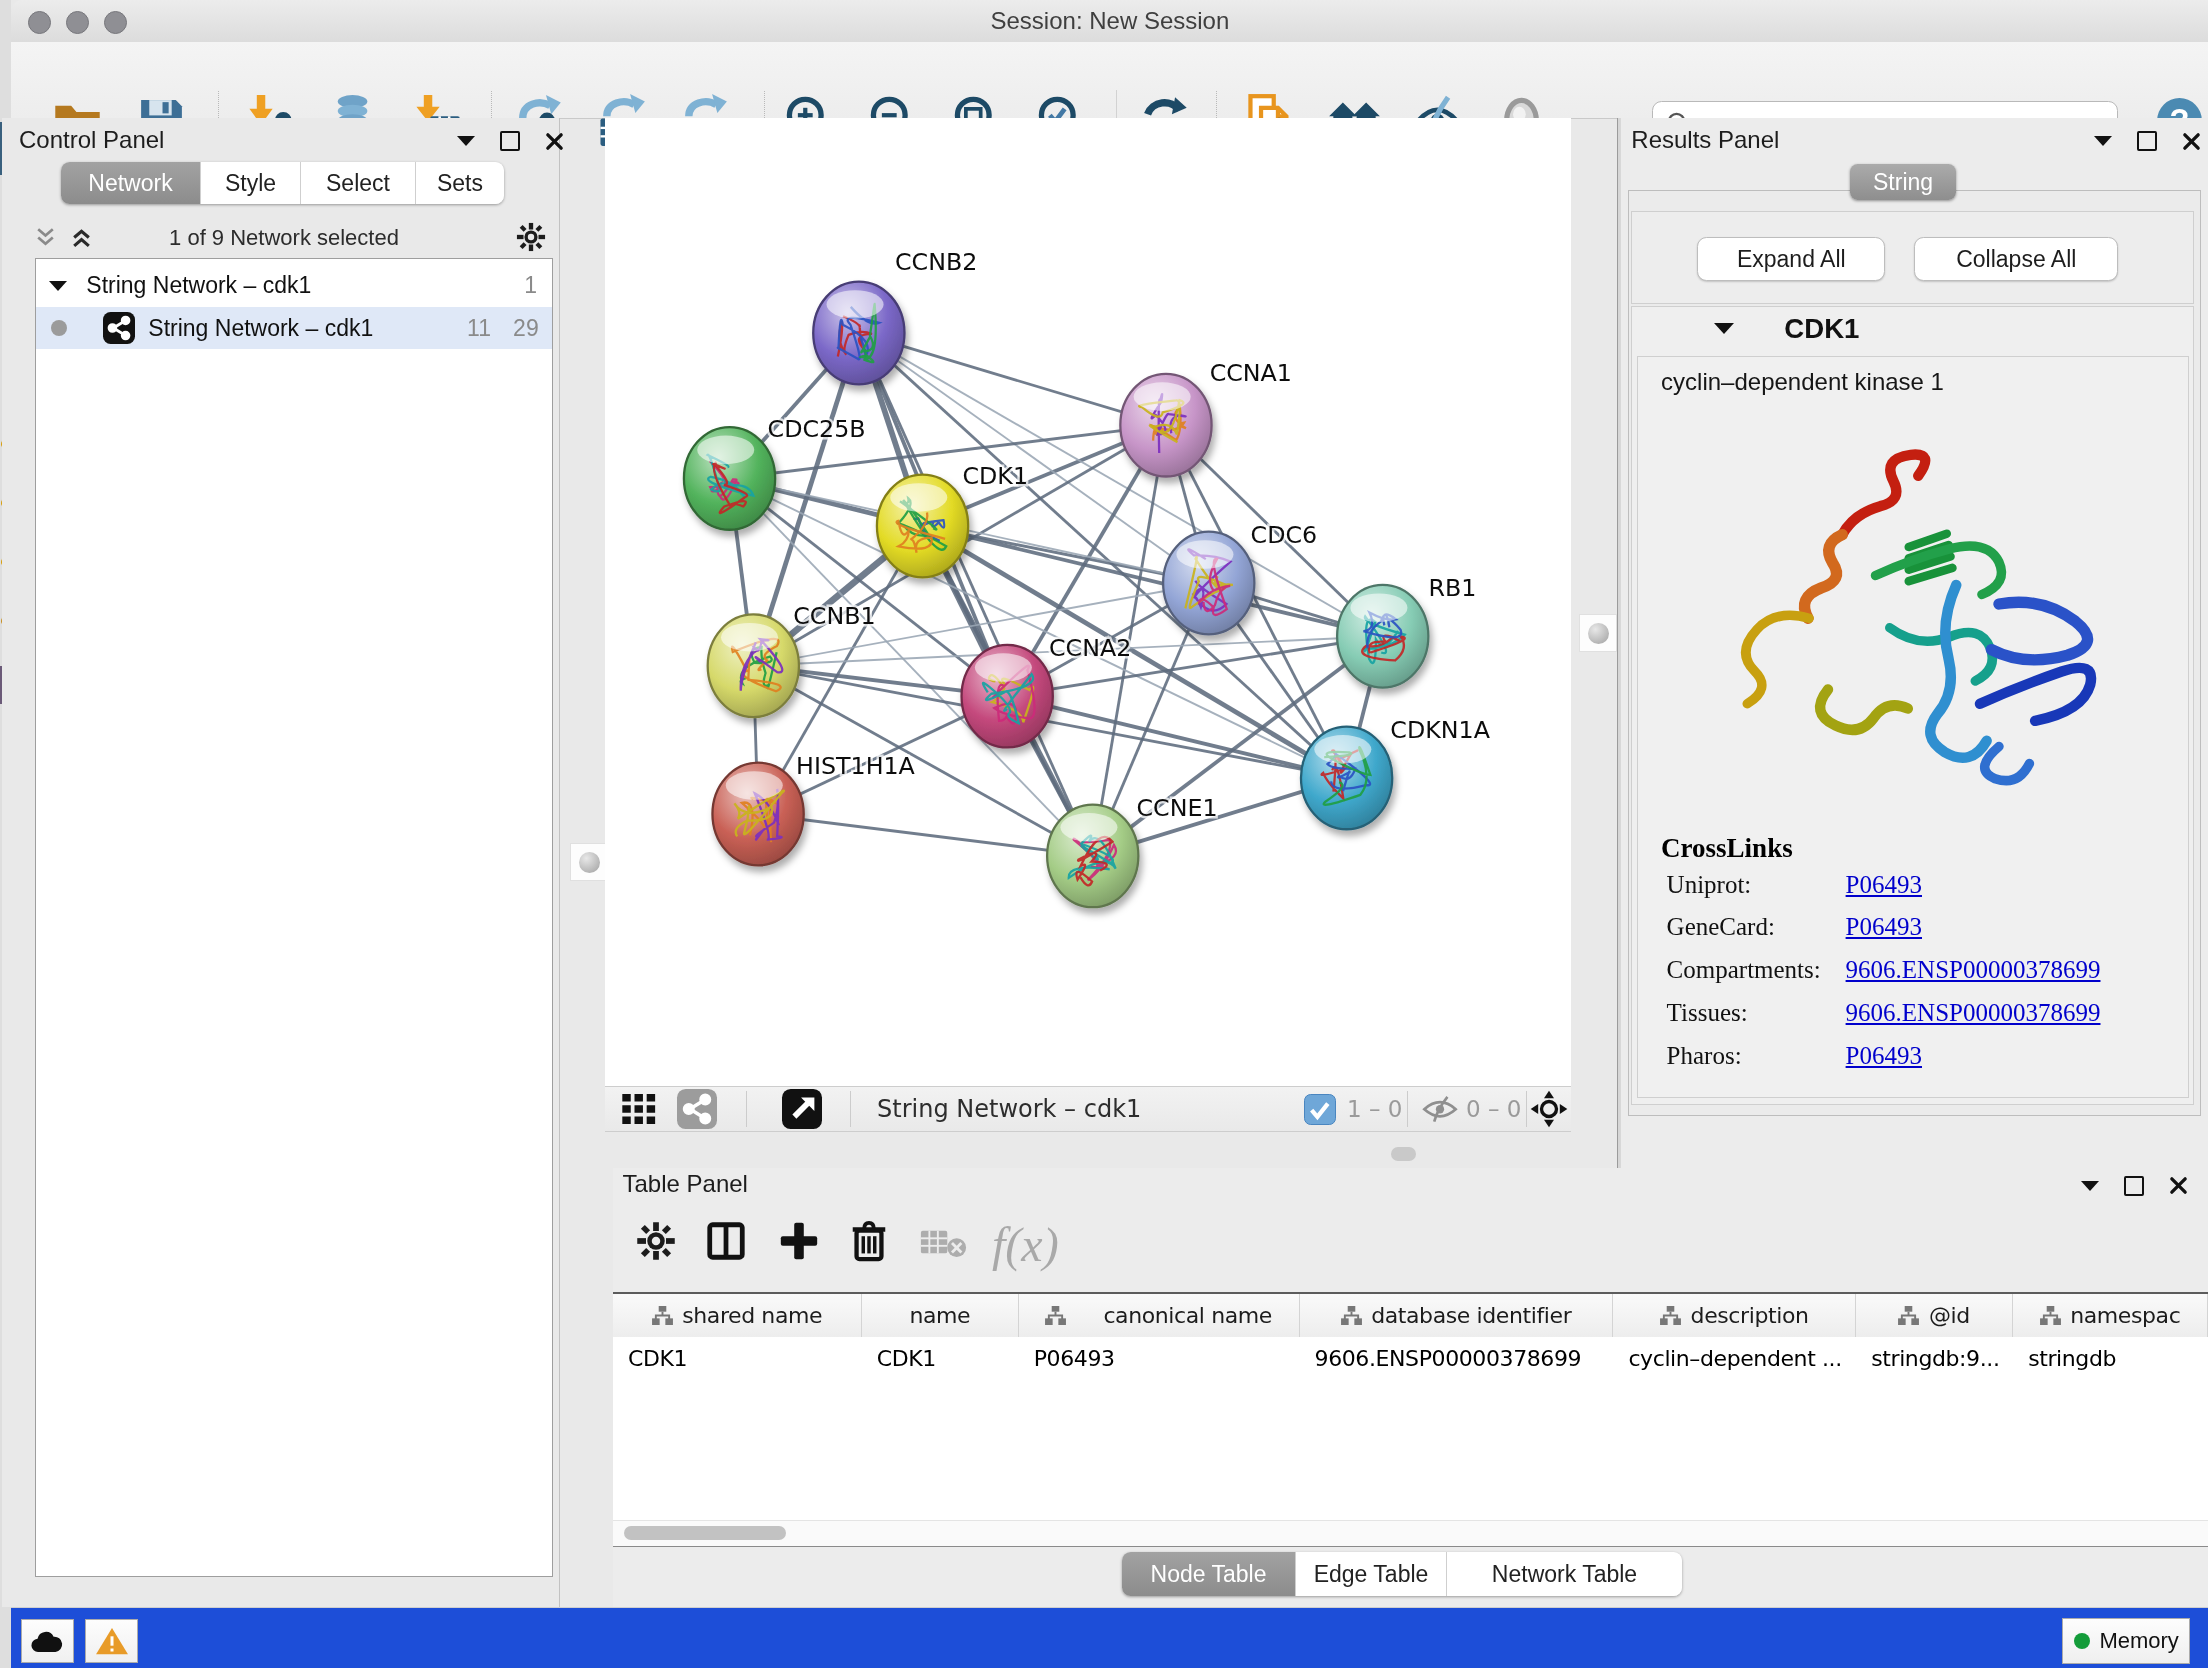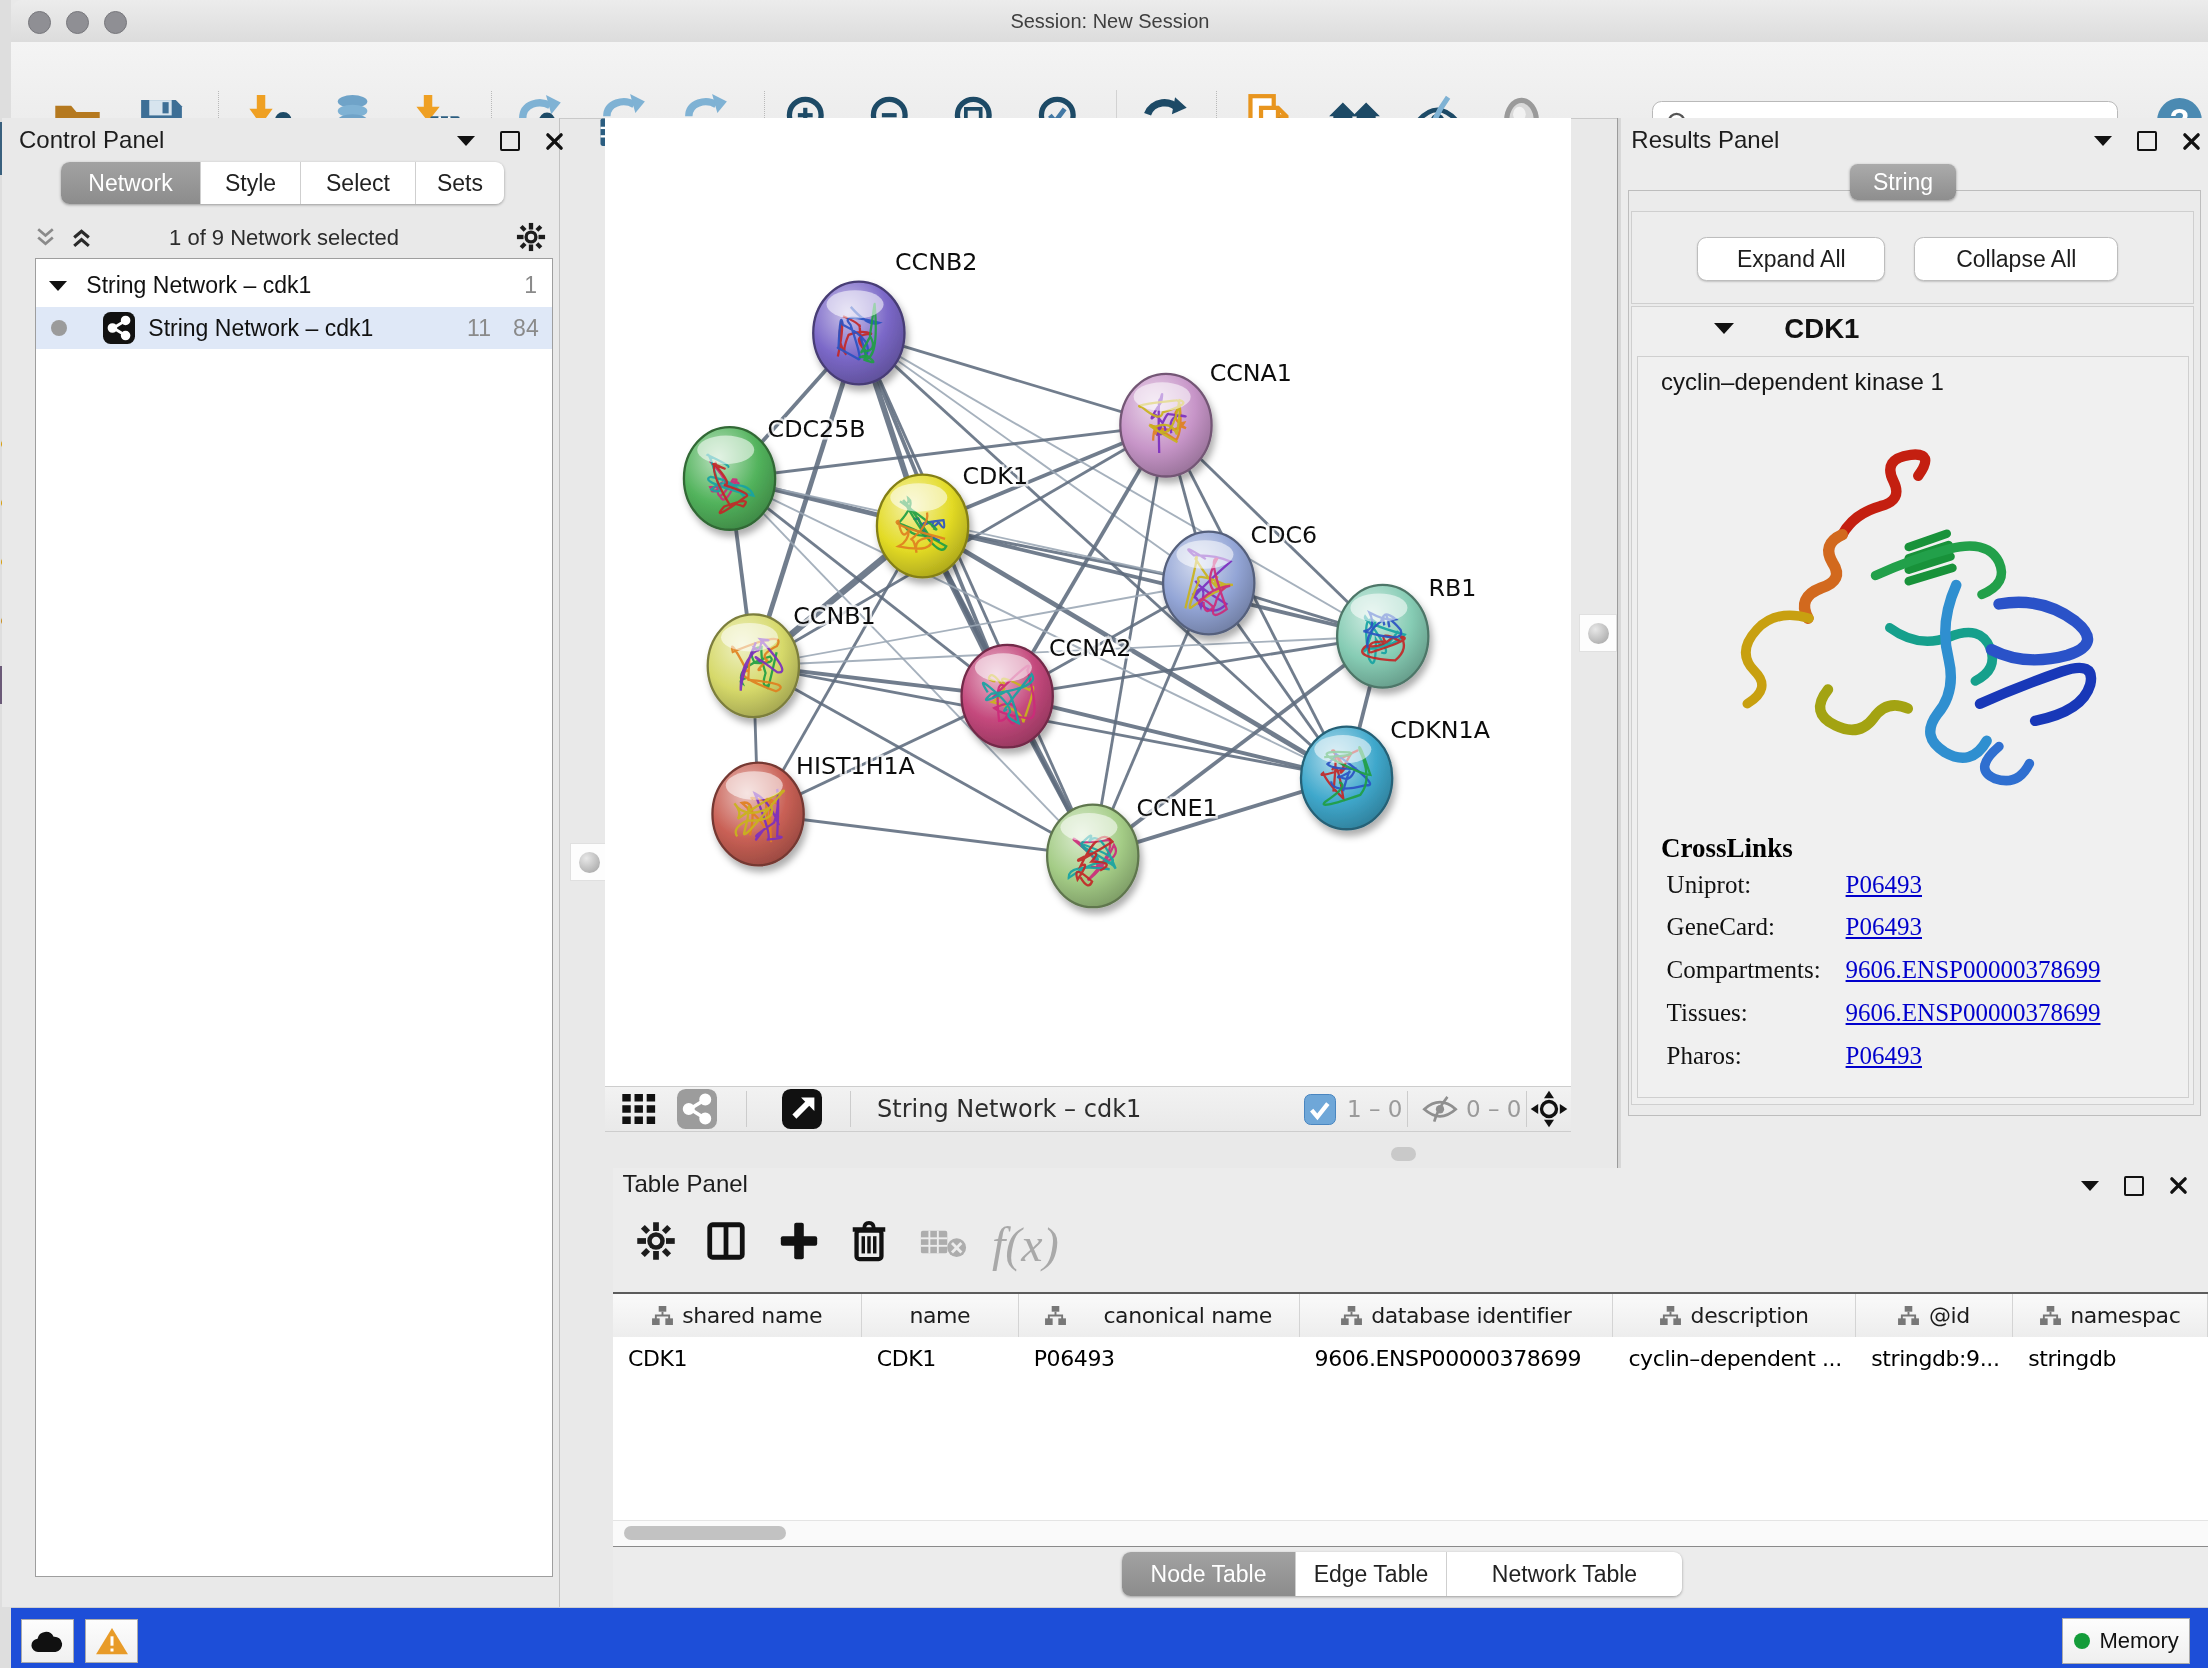--- a/index.html
+++ b/index.html
@@ -6,21 +6,21 @@
   #root{position:relative;width:2208px;height:1668px;overflow:hidden;
         font-family:"Liberation Sans",sans-serif;background:#e9e9e9;-webkit-font-smoothing:antialiased;}
   .abs{position:absolute;}
   
   #left-strip{left:0;top:0;width:11.4px;height:1668px;background:#dedede;}
   #titlebar{left:11.4px;top:0;width:2197px;height:42px;background:linear-gradient(#ececec,#dcdcdc);
             border-bottom:1px solid #b6b6b6;border-top-left-radius:11.4px;}
   .traffic{position:absolute;top:10.5px;width:21px;height:21px;border-radius:50%;
            background:#8f8f94;border:1px solid #77777c;}
   #win-title{left:0;top:0;width:100%;height:42px;line-height:42px;text-align:center;
-             font-size:20px;color:#3f3f3f;}
+             font-size:24px;color:#3f3f3f;}
   
   #toolbar{left:11.4px;top:42px;width:2197px;height:76px;background:linear-gradient(#f4f4f4,#ededed);
            border-bottom:1px solid #c9c9c9;}
   .tbtn{position:absolute;top:48px;width:61px;height:61px;display:flex;align-items:center;justify-content:center;}
   .tsep{position:absolute;top:49px;width:0;height:59px;border-left:1.9px dotted #b9b9b9;}
   .tsep-solid{position:absolute;top:48px;width:0;height:63px;border-left:1px solid #d2d2d2;}
   #search-box{left:1641px;top:59px;width:466px;height:44px;background:#fff;border:1px solid #b9b9b9;
               border-radius:9.5px;display:flex;align-items:center;padding-left:11.4px;box-sizing:border-box;}
   #search-input{border:none;outline:none;font-size:23px;width:399px;background:transparent;
                 font-family:"Liberation Sans",sans-serif;margin-left:7.6px;}
@@ -353,21 +353,21 @@
               <line x1="11" y1="17" x2="24" y2="9"></line>
                 <line x1="11" y1="17" x2="24" y2="25"></line>
               <circle cx="10" cy="17" r="3.6"></circle>
                 <circle cx="24" cy="9" r="3.6"></circle>
                 <circle cx="24" cy="25" r="3.6"></circle>
             </g>
           </svg>
         </span>
         <span style="margin-left:13.3px">String Network – cdk1</span>
         <span class="tree-num" style="right:61px">11</span>
-        <span class="tree-num" style="right:13.3px">84</span>
+        <span class="tree-num" style="right:13.3px">29</span>
       </div>
     </div>
   </div>
 
   <div class="vgrip" style="left:570px;top:843px">
       <i></i>
     </div>
   <div class="vgrip" style="left:1579px;top:614px">
       <i></i>
     </div>

